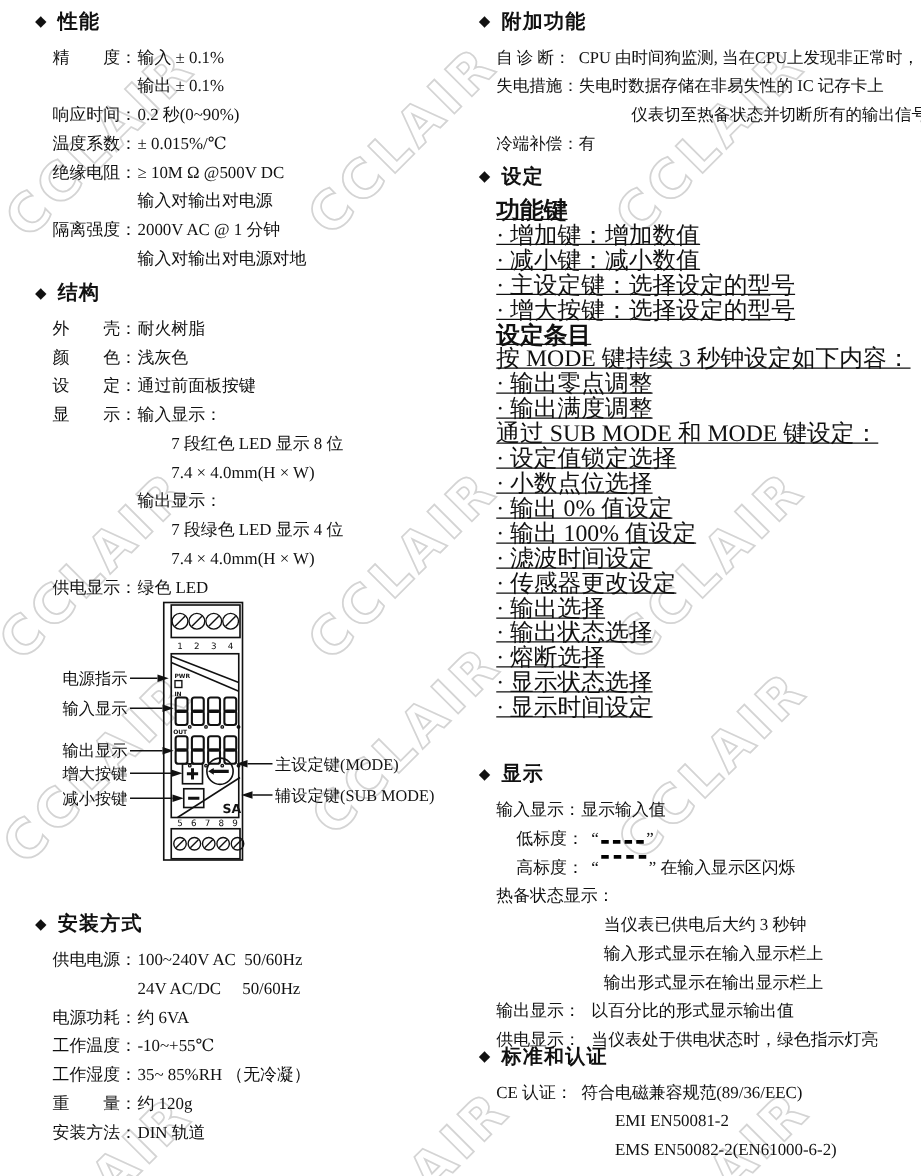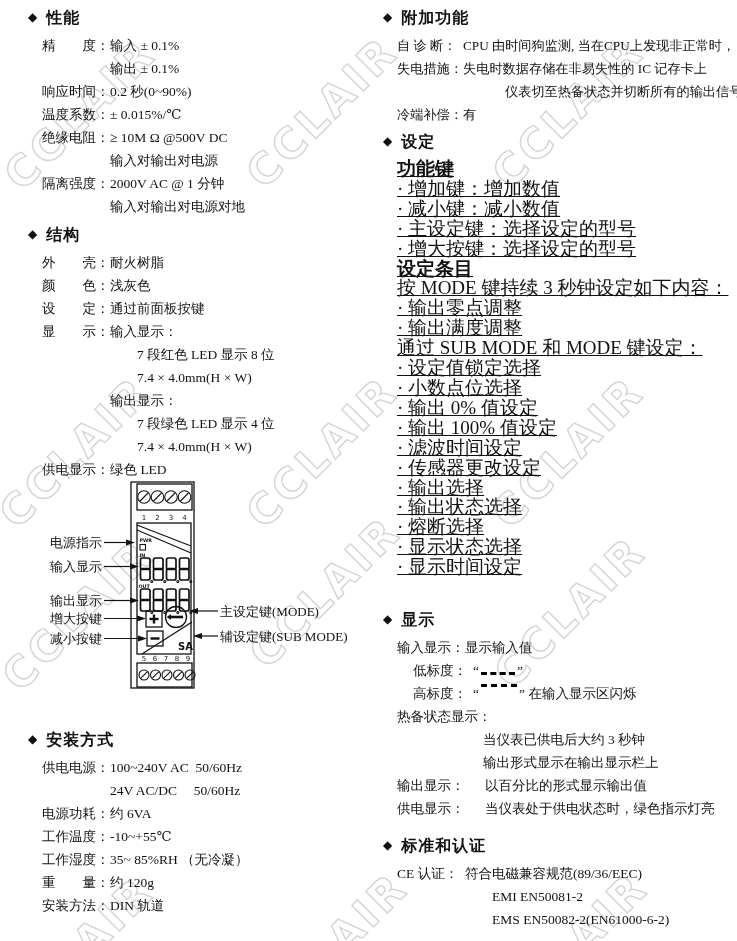--- a/index.html
+++ b/index.html
@@ -12,21 +12,21 @@
       transform:translate(-50%,-50%) rotate(-45deg);pointer-events:none;}
   .sec{position:absolute;z-index:1;}
   .sec-head{display:flex;align-items:flex-start;gap:9px;}
   .diamond{font-size:12px;line-height:19px;}
   .sec-title{font:700 16px/19px "Liberation Sans","DejaVu Sans",sans-serif;margin:0;letter-spacing:1px;}
   .rows{margin:7px 0 0 14px;font-size:13.5px;}
   .row{display:flex;line-height:23px;}
   .lbl{flex:none;width:68px;white-space:pre;}
   .val{white-space:pre;}
   .val.ind{padding-left:27px;}
-  .val.gap{margin-left:20px;}
+  .val.gap{margin-left:8px;}
   #sec-add .rows{line-height:22.3px;font-size:13.2px;}
   #sec-add .lbl{width:66px;}
   .val.sub2{padding-left:42px;}
   #sec-set .items{margin:8px 0 0 14px;font-size:19px;line-height:19.9px;text-decoration:underline;}
   .item{white-space:pre;}
   .item.subhead{font-family:"Liberation Sans","DejaVu Sans",sans-serif;font-weight:700;}
   #sec-disp .rows{line-height:20.5px;}
   #sec-disp .row.ind16{padding-left:16px;}
   #sec-disp .row.ind86{padding-left:86px;}
   #sec-std .rows{line-height:21.5px;}
@@ -384,20 +384,23 @@
         <span class="lbl" style="width:60px">高标度：</span>
         <span class="val"><span>“</span><span class="dash-high"></span><span>”</span><span> 在输入显示区闪烁</span></span>
       </div>
       <div class="row">
           <span class="val">热备状态显示：</span>
         </div>
       <div class="row ind86">
           <span class="val">当仪表已供电后大约 3 秒钟</span>
         </div>
       <div class="row ind86">
+          <span class="val">输入形式显示在输入显示栏上</span>
+        </div>
+      <div class="row ind86">
           <span class="val">输出形式显示在输出显示栏上</span>
         </div>
       <div class="row">
           <span class="lbl">输出显示：</span>
           <span class="val gap">以百分比的形式显示输出值</span>
         </div>
       <div class="row">
           <span class="lbl">供电显示：</span>
           <span class="val gap">当仪表处于供电状态时，绿色指示灯亮</span>
         </div>

